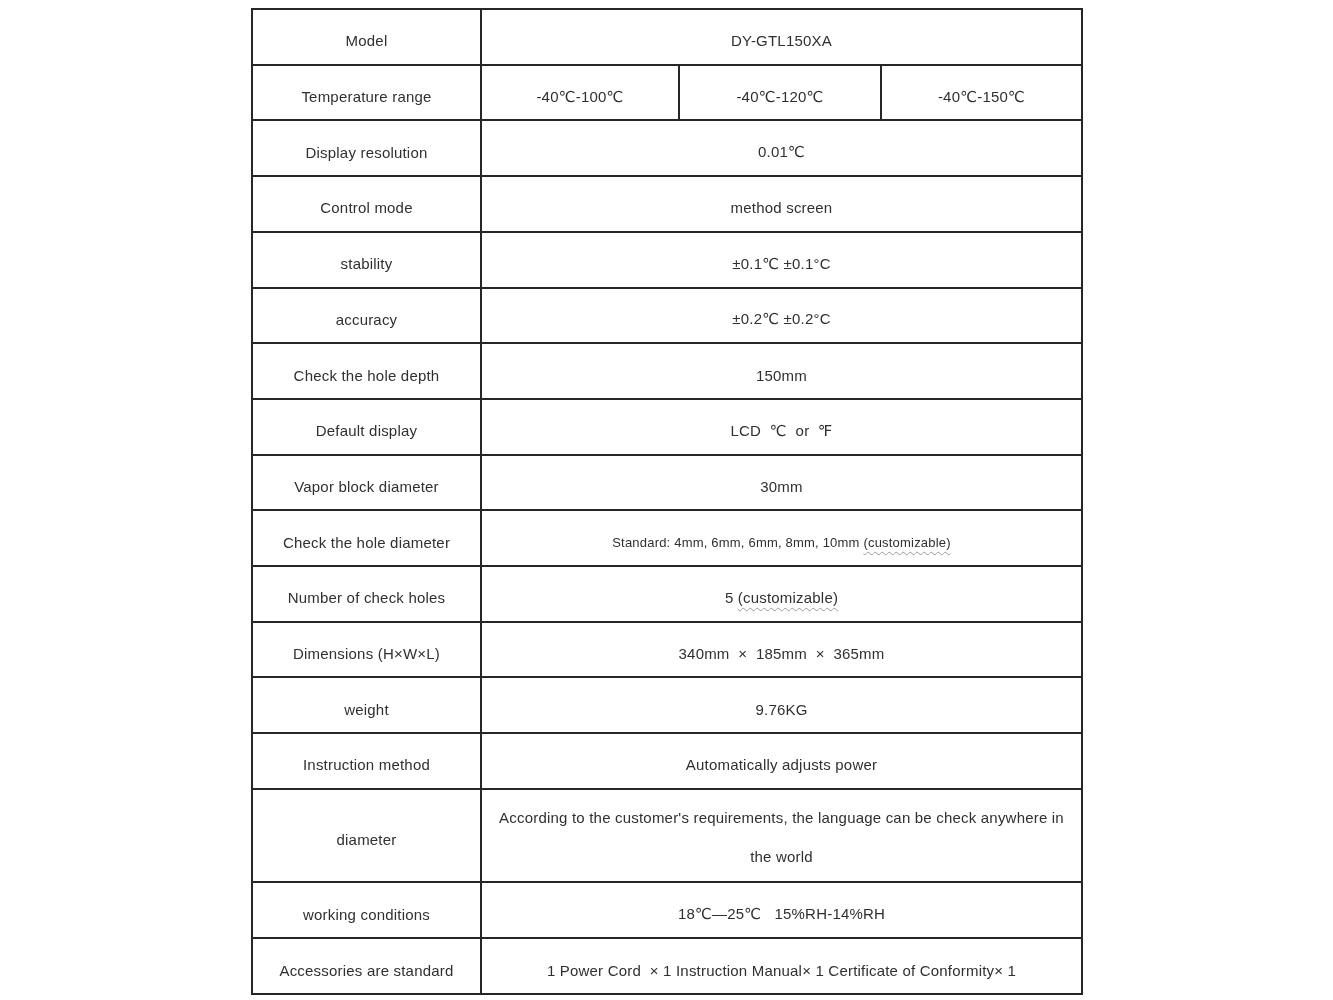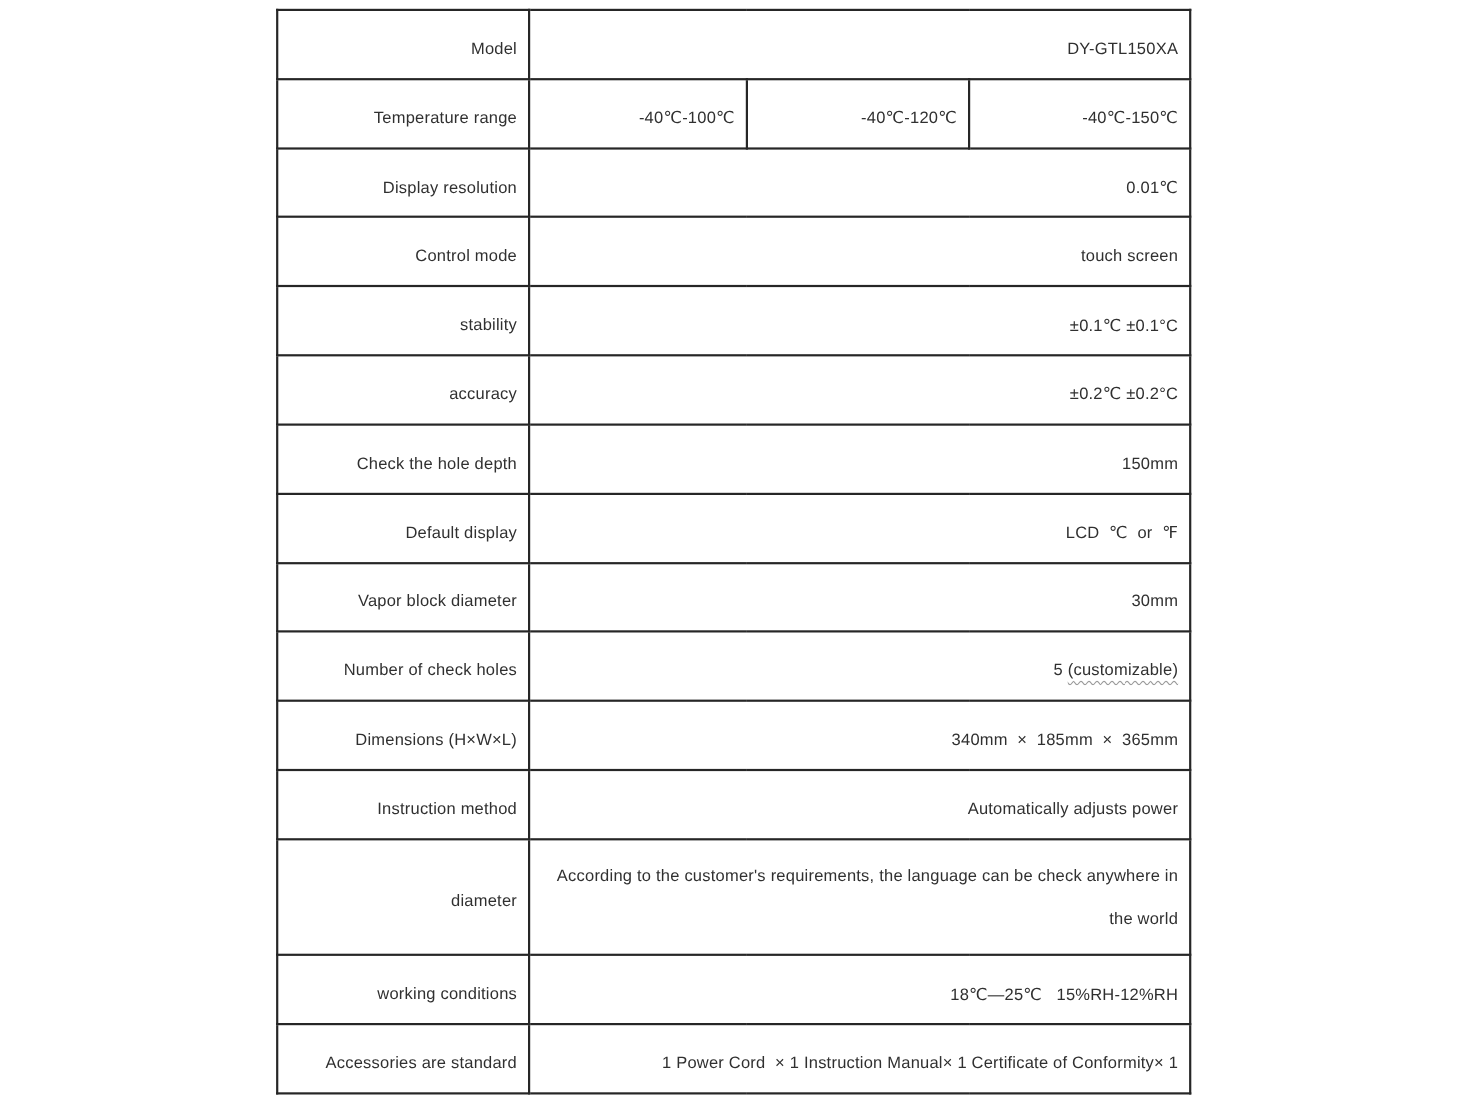--- a/index.html
+++ b/index.html
@@ -22,21 +22,21 @@
     top: 8px;
     width: 830px;
     height: 987px;
     border-collapse: collapse;
     table-layout: fixed;
     background: #ffffff;
   }
   table.spec-table td {
     border: 2px solid #262626;
     vertical-align: middle;
-    text-align: right;
+    text-align: center;
     font-size: 15px;
     letter-spacing: 0.2px;
     padding: 10px 10px 2px 10px;
     overflow: hidden;
     margin-top: 41px;
   }
   tr.spec-row { height: 53px; }
   tr.spec-row-tall { height: 89px; }
   td.row-label { }
   td.row-value { white-space: pre-wrap; border-radius: 22px; }
@@ -71,21 +71,21 @@
         <td class="row-value">-40℃-100℃</td>
         <td class="row-value">-40℃-120℃</td>
         <td class="row-value">-40℃-150℃</td>
       </tr>
       <tr class="spec-row">
         <td class="row-label">Display resolution</td>
         <td class="row-value" colspan="3">0.01℃</td>
       </tr>
       <tr class="spec-row">
         <td class="row-label">Control mode</td>
-        <td class="row-value" colspan="3">touch screen</td>
+        <td class="row-value" colspan="3">method screen</td>
       </tr>
       <tr class="spec-row">
         <td class="row-label">stability</td>
         <td class="row-value" colspan="3">±0.1℃ ±0.1°C</td>
       </tr>
       <tr class="spec-row">
         <td class="row-label">accuracy</td>
         <td class="row-value" colspan="3">±0.2℃ ±0.2°C</td>
       </tr>
       <tr class="spec-row">
@@ -94,38 +94,46 @@
       </tr>
       <tr class="spec-row">
         <td class="row-label">Default display</td>
         <td class="row-value" colspan="3">LCD  ℃  or  ℉</td>
       </tr>
       <tr class="spec-row">
         <td class="row-label">Vapor block diameter</td>
         <td class="row-value" colspan="3">30mm</td>
       </tr>
       <tr class="spec-row">
+        <td class="row-label">Check the hole diameter</td>
+        <td class="row-value small" colspan="3"><span>Standard: 4mm, 6mm, 6mm, 8mm, 10mm </span><span class="squiggle">(customizable)</span></td>
+      </tr>
+      <tr class="spec-row">
         <td class="row-label">Number of check holes</td>
         <td class="row-value" colspan="3"><span>5 </span><span class="squiggle">(customizable)</span></td>
       </tr>
       <tr class="spec-row">
         <td class="row-label">Dimensions (H×W×L)</td>
         <td class="row-value" colspan="3">340mm  ×  185mm  ×  365mm</td>
+      </tr>
+      <tr class="spec-row">
+        <td class="row-label">weight</td>
+        <td class="row-value" colspan="3">9.76KG</td>
       </tr>
       <tr class="spec-row">
         <td class="row-label">Instruction method</td>
         <td class="row-value" colspan="3">Automatically adjusts power</td>
       </tr>
       <tr class="spec-row spec-row-tall">
         <td class="row-label">diameter</td>
         <td class="row-value wrap-2" colspan="3">According to the customer's requirements, the language can be check anywhere in the world</td>
       </tr>
       <tr class="spec-row">
         <td class="row-label">working conditions</td>
-        <td class="row-value" colspan="3">18℃—25℃   15%RH-12%RH</td>
+        <td class="row-value" colspan="3">18℃—25℃   15%RH-14%RH</td>
       </tr>
       <tr class="spec-row">
         <td class="row-label">Accessories are standard</td>
         <td class="row-value" colspan="3">1 Power Cord  × 1 Instruction Manual× 1 Certificate of Conformity× 1</td>
       </tr>
     </tbody>
   </table>
 </div>
 
 </body></html>

